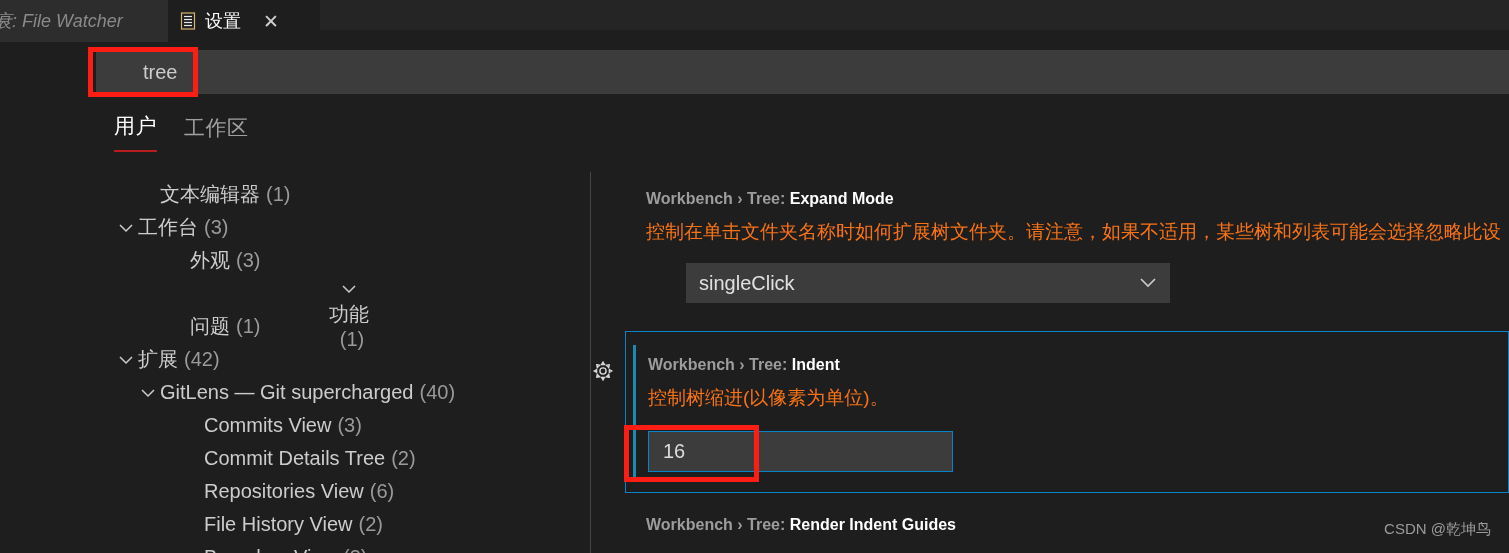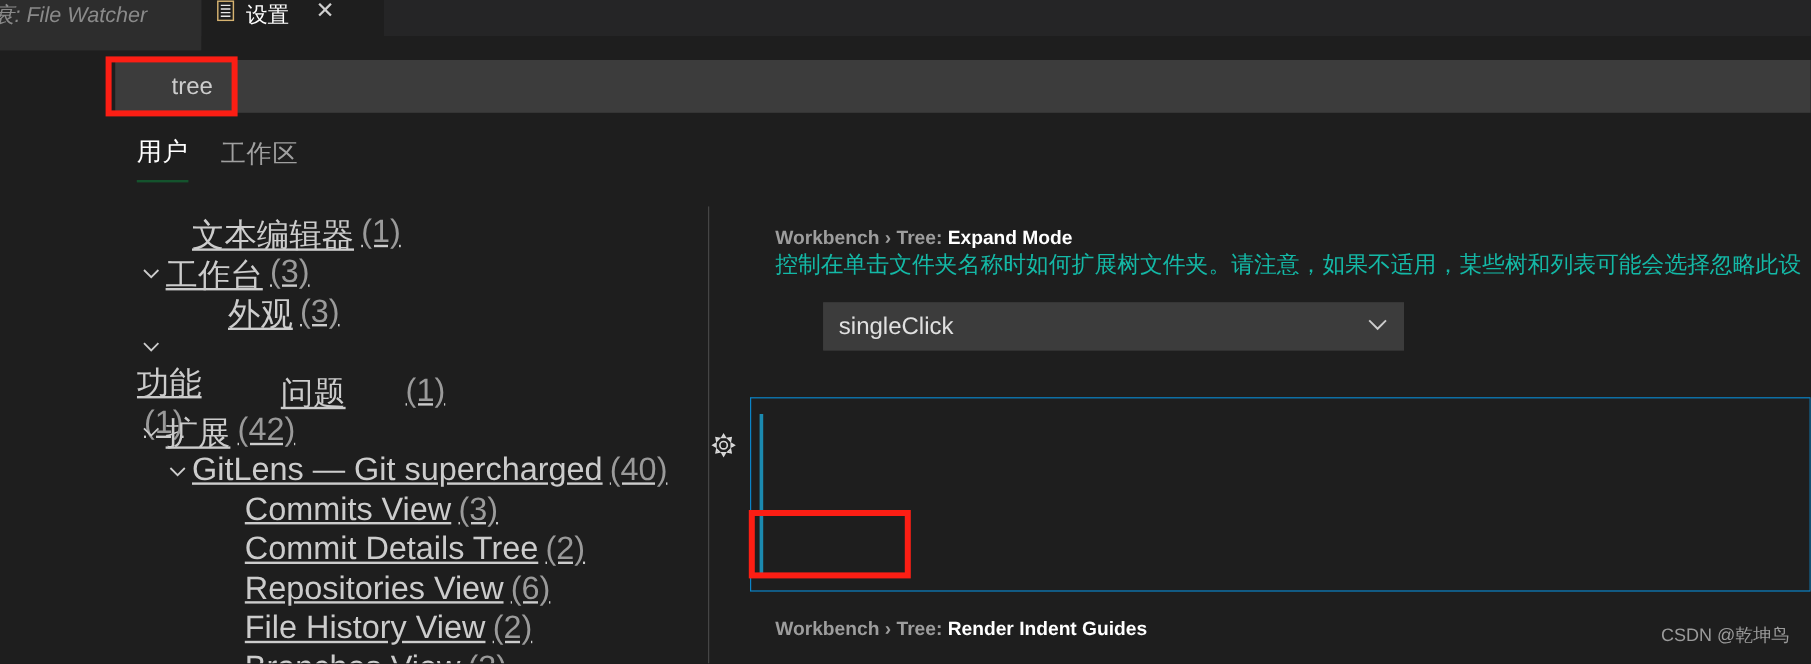--- a/index.html
+++ b/index.html
@@ -22,21 +22,21 @@
   .tabbar {
     position: absolute;
     left: 0; top: 0;
     width: 1509px; height: 30px;
     background: #252526;
     display: flex;
     align-items: stretch;
   }
   .tab {
     display: flex;
-    align-items: flex-start;
+    align-items: center;
     gap: 8px;
     padding: 0 12px;
     height: 42px;
     position: relative;
     white-space: nowrap;
   }
   .tab.inactive {
     background: #2d2d2d;
     width: 168px;
     padding-left: 0;
@@ -108,47 +108,47 @@
   }
   .scope-tab {
     font-size: 21px;
     color: #a0a0a0;
     padding-bottom: 10px;
     cursor: pointer;
     letter-spacing: 0.5px;
   }
   .scope-tab.active {
     color: #ffffff;
-    border-bottom: 2px solid #14532d;
+    border-bottom: 2px solid #b91c1c;
   }
 
   
   .split-line {
     position: absolute;
     left: 590px; top: 172px;
     width: 1px; height: 381px;
     background: #454545;
   }
 
   
   .tree {
     position: absolute;
     left: 114px; top: 178px;
     width: 470px;
     height: 375px;
     overflow: hidden;
   }
   .tree-row {
     display: flex;
+    align-items: center;
     height: 33px;
-    font-size: 27px;
+    font-size: 20px;
     color: #cccccc;
     cursor: pointer;
     white-space: nowrap;
-    text-decoration: underline;
   }
   .tree-row .chev {
     width: 24px;
     flex: 0 0 24px;
     display: inline-flex;
     align-items: center;
     justify-content: center;
     color: #cccccc;
   }
   .tree-row .chev.blank { visibility: hidden; }
@@ -169,22 +169,22 @@
   }
   .setting-title {
     font-size: 16px;
     color: #9d9d9d;
     font-weight: bold;
     white-space: nowrap;
   }
   .setting-title .leaf { color: #ffffff; }
   .setting-desc {
     font-size: 19px;
-    color: #14b8a6;
-    margin-top: 0;
+    color: #f97316;
+    margin-top: 11px;
     white-space: nowrap;
   }
 
   
   #setting-expand-mode { top: 18px; }
   .dropdown {
     margin-top: 18px;
     width: 484px; height: 40px;
     background: #3c3c3c;
     border: 1px solid #3c3c3c;
@@ -329,21 +329,21 @@
       </div>
       <div class="tree-row" style="padding-left: 0px; flex-direction: column;">
         <span class="chev">
           <svg width="16" height="10" viewBox="0 0 16 10">
             <polyline points="2,2 8,8 14,2" fill="none" stroke="#cccccc" stroke-width="1.5"></polyline>
           </svg>
         </span>
         <span class="label">功能</span>
         <span class="count">(1)</span>
       </div>
-      <div class="tree-row" style="padding-left: 52px; gap: 44px;">
+      <div class="tree-row" style="padding-left: 52px;">
         <span class="chev blank">
           <svg width="16" height="10" viewBox="0 0 16 10">
             <polyline points="2,2 8,8 14,2" fill="none" stroke="#cccccc" stroke-width="1.5"></polyline>
           </svg>
         </span>
         <span class="label">问题</span>
         <span class="count">(1)</span>
       </div>
       <div class="tree-row" style="padding-left: 0px;">
         <span class="chev">
@@ -437,20 +437,29 @@
             <path d="M2.2 11 L4.6 9.6 L4.6 12.4 Z"></path>
             <path d="M19.8 11 L17.4 12.4 L17.4 9.6 Z"></path>
             <path d="M4.8 4.8 L7.5 5.3 L5.3 7.5 Z"></path>
             <path d="M17.2 17.2 L14.5 16.7 L16.7 14.5 Z"></path>
             <path d="M17.2 4.8 L16.7 7.5 L14.5 5.3 Z"></path>
             <path d="M4.8 17.2 L5.3 14.5 L7.5 16.7 Z"></path>
           </g>
         </svg>
       </div>
       <div class="modified-bar"></div>
+      <div class="indent-inner">
+        <div class="setting-title">
+          <span>Workbench › Tree: </span><span class="leaf">Indent</span>
+        </div>
+        <div class="setting-desc">控制树缩进(以像素为单位)。</div>
+        <div class="num-input-wrap">
+          <input class="num-input" type="text" value="16" style="">
+        </div>
+      </div>
     </div>
 
     <div id="setting-render-guides">
       <div class="setting-title">
         <span>Workbench › Tree: </span><span class="leaf">Render Indent Guides</span>
       </div>
     </div>
 
   </div>
 

